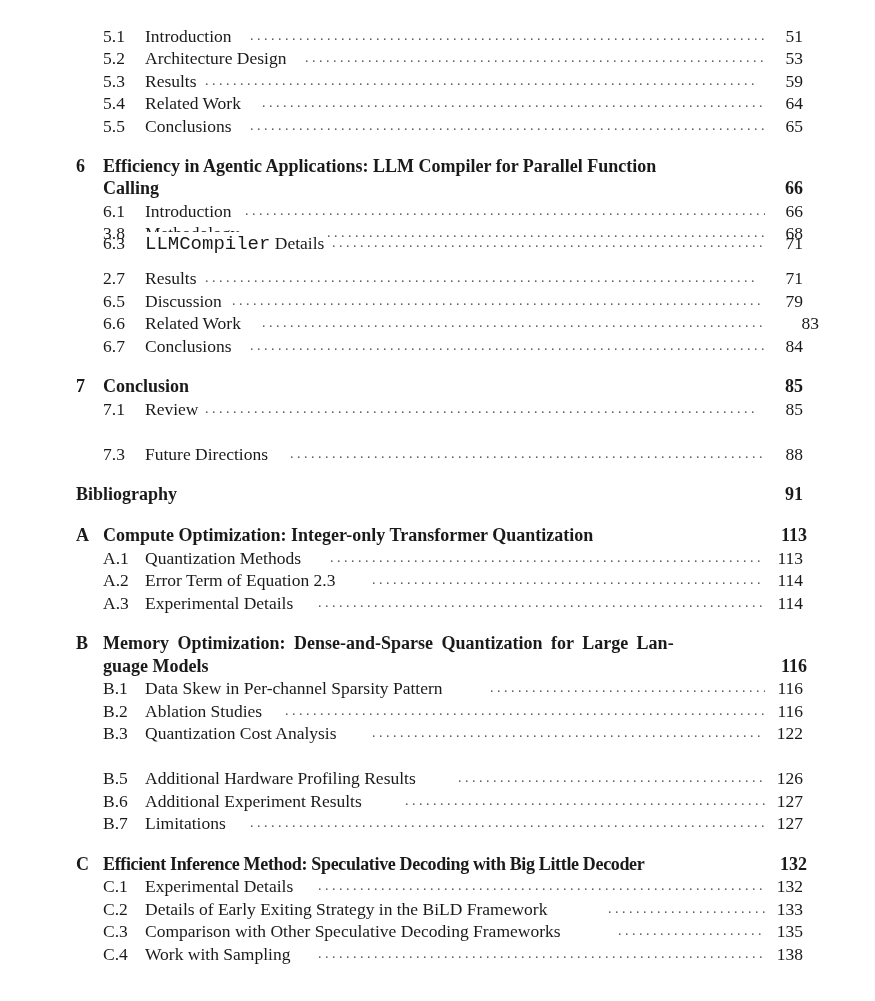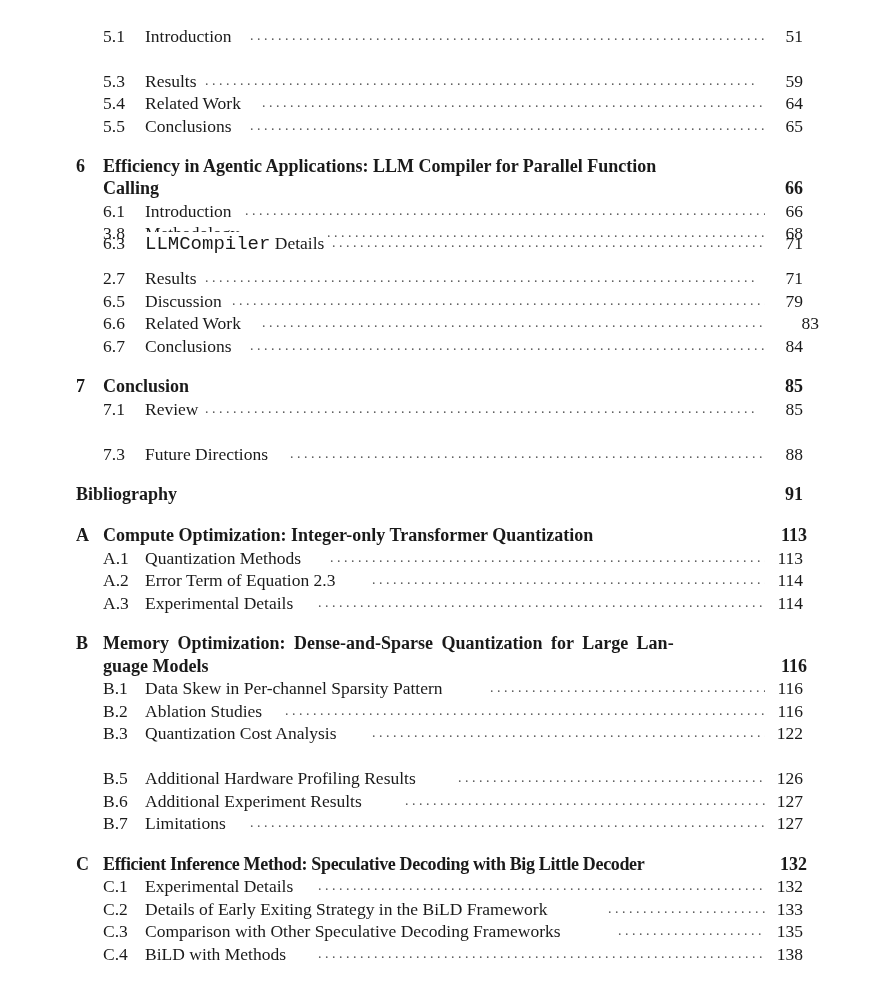--- a/index.html
+++ b/index.html
@@ -31,20 +31,26 @@
 <body>
 
 <div class="page">
 
   <div class="row sec" style="top:25px">
     <span class="leader dots" style="left:250px; width:515px"></span>
     <span class="num" style="left:103px">5.1</span>
     <span class="title" style="left:145px">Introduction</span>
     <span class="page-no" style="right:72px">51</span>
   </div>
+  <div class="row sec" style="top:47px">
+    <span class="leader dots" style="left:305px; width:460px"></span>
+    <span class="num" style="left:103px">5.2</span>
+    <span class="title" style="left:145px">Architecture Design</span>
+    <span class="page-no" style="right:72px">53</span>
+  </div>
   <div class="row sec" style="top:70px">
     <span class="leader dots" style="left:205px; width:560px"></span>
     <span class="num" style="left:103px">5.3</span>
     <span class="title" style="left:145px">Results</span>
     <span class="page-no" style="right:72px">59</span>
   </div>
   <div class="row sec" style="top:92px">
     <span class="leader dots" style="left:262px; width:503px"></span>
     <span class="num" style="left:103px">5.4</span>
     <span class="title" style="left:145px">Related Work</span>
@@ -219,17 +225,17 @@
   </div>
   <div class="row sec" style="top:920px">
     <span class="leader dots" style="left:618px; width:147px"></span>
     <span class="num" style="left:103px">C.3</span>
     <span class="title" style="left:145px">Comparison with Other Speculative Decoding Frameworks</span>
     <span class="page-no" style="right:72px">135</span>
   </div>
   <div class="row sec" style="top:943px">
     <span class="leader dots" style="left:318px; width:447px"></span>
     <span class="num" style="left:103px">C.4</span>
-    <span class="title" style="left:145px">BiLD with Methods</span>
+    <span class="title" style="left:145px">Work with Sampling</span>
     <span class="page-no" style="right:72px">138</span>
   </div>
 
 </div>
 
 </body></html>

